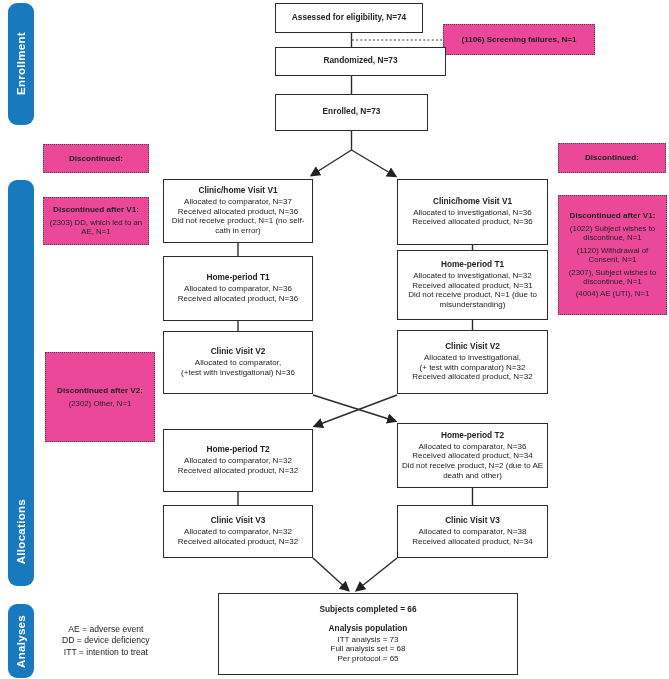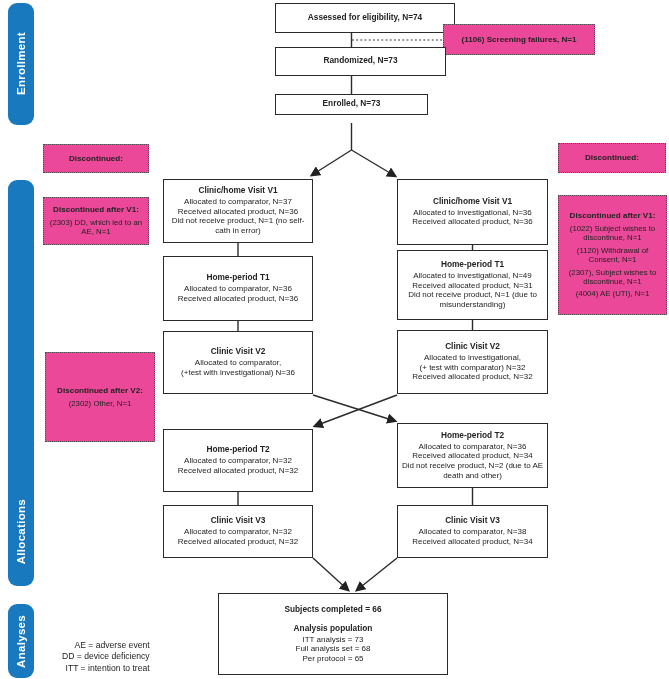--- a/index.html
+++ b/index.html
@@ -30,21 +30,21 @@
   .dotted {
     position:absolute; background:#ec4899; border:1.5px dotted #4a4a4a;
     display:flex; flex-direction:column; align-items:center; justify-content:center;
     text-align:center; font-size:7.8px; line-height:1.2; box-sizing:border-box; padding:3px 3px;
   }
   .dotted .title { font-weight:bold; font-size:8.1px; }
   .dotted .entry { margin-top:3px; width:100%; }
 
   .final-gap { height:8px; }
 
-  #legend { position:absolute; left:62px; top:640px; font-size:8.6px; line-height:1.32; text-align:right; }
+  #legend { position:absolute; left:62px; top:624px; font-size:8.6px; line-height:1.32; text-align:center; }
 </style>
 </head>
 <body>
 
 <div id="canvas">
 
   <svg class="connectors" viewBox="0 0 669 679">
     <defs>
       <marker id="arr" viewBox="0 0 10 10" refX="7.5" refY="5" markerWidth="7.5" markerHeight="7.5" orient="auto">
         <path d="M0,0 L10,5 L0,10 z" fill="#222222"></path>
@@ -82,30 +82,30 @@
   <div class="vbar" style="left: 8px; top: 3px; height: 122px; background: rgb(24, 121, 191);">
     <span class="vlabel">Enrollment</span>
   </div>
   <div class="vbar bottom" style="left: 8px; top: 180px; height: 406px; background: rgb(24, 121, 191);">
     <span class="vlabel">Allocations</span>
   </div>
   <div class="vbar" style="left: 8px; top: 604px; height: 74px; background: rgb(24, 121, 191);">
     <span class="vlabel">Analyses</span>
   </div>
 
-  <div class="box" style="left:275px; top:3px; width:180px; height:30px;">
+  <div class="box" style="left:275px; top:3px; width:148px; height:30px;">
     <div class="title">Assessed for eligibility, N=74</div>
   </div>
   <div class="dotted" style="left:443px; top:24px; width:152px; height:31px;">
     <div class="title">(1106) Screening failures, N=1</div>
   </div>
   <div class="box" style="left:275px; top:47px; width:171px; height:29px;">
     <div class="title">Randomized, N=73</div>
   </div>
-  <div class="box" style="left:275px; top:94px; width:153px; height:21px;">
+  <div class="box" style="left:275px; top:94px; width:153px; height:37px;">
     <div class="title">Enrolled, N=73</div>
   </div>
 
   <div class="box" style="left:163px; top:179px; width:150px; height:64px;">
     <div class="title">Clinic/home Visit V1</div>
     <div class="bline">Allocated to comparator, N=37</div>
     <div class="bline">Received allocated product, N=36</div>
     <div class="bline">Did not receive product, N=1 (no self-cath in error)</div>
   </div>
   <div class="box" style="left:163px; top:256px; width:150px; height:65px;">
@@ -129,21 +129,21 @@
     <div class="bline">Received allocated product, N=32</div>
   </div>
 
   <div class="box" style="left:397px; top:179px; width:151px; height:66px;">
     <div class="title">Clinic/home Visit V1</div>
     <div class="bline">Allocated to investigational,  N=36</div>
     <div class="bline">Received allocated product, N=36</div>
   </div>
   <div class="box" style="left:397px; top:250px; width:151px; height:70px;">
     <div class="title">Home-period T1</div>
-    <div class="bline">Allocated to investigational,  N=49</div>
+    <div class="bline">Allocated to investigational,  N=32</div>
     <div class="bline">Received allocated product, N=31</div>
     <div class="bline">Did not receive product, N=1 (due to misunderstanding)</div>
   </div>
   <div class="box" style="left:397px; top:330px; width:151px; height:64px;">
     <div class="title">Clinic Visit V2</div>
     <div class="bline">Allocated to investigational,</div>
     <div class="bline">(+ test with comparator) N=32</div>
     <div class="bline">Received allocated product, N=32</div>
   </div>
   <div class="box" style="left:397px; top:423px; width:151px; height:65px;">
@@ -151,21 +151,21 @@
     <div class="bline">Allocated to comparator, N=36</div>
     <div class="bline">Received allocated product, N=34</div>
     <div class="bline">Did not receive product, N=2 (due to AE death and other)</div>
   </div>
   <div class="box" style="left:397px; top:505px; width:151px; height:53px;">
     <div class="title">Clinic Visit V3</div>
     <div class="bline">Allocated to comparator, N=38</div>
     <div class="bline">Received allocated product, N=34</div>
   </div>
 
-  <div class="box" style="left:218px; top:593px; width:230px; height:82px;">
+  <div class="box" style="left:218px; top:593px; width:300px; height:82px;">
     <div class="title">Subjects completed = 66</div>
     <div class="final-gap"></div>
     <div class="title">Analysis population</div>
     <div class="bline">ITT analysis = 73</div>
     <div class="bline">Full analysis set = 68</div>
     <div class="bline">Per protocol = 65</div>
   </div>
 
   <div class="dotted" style="left:43px; top:144px; width:106px; height:29px;">
     <div class="title">Discontinued:</div>

